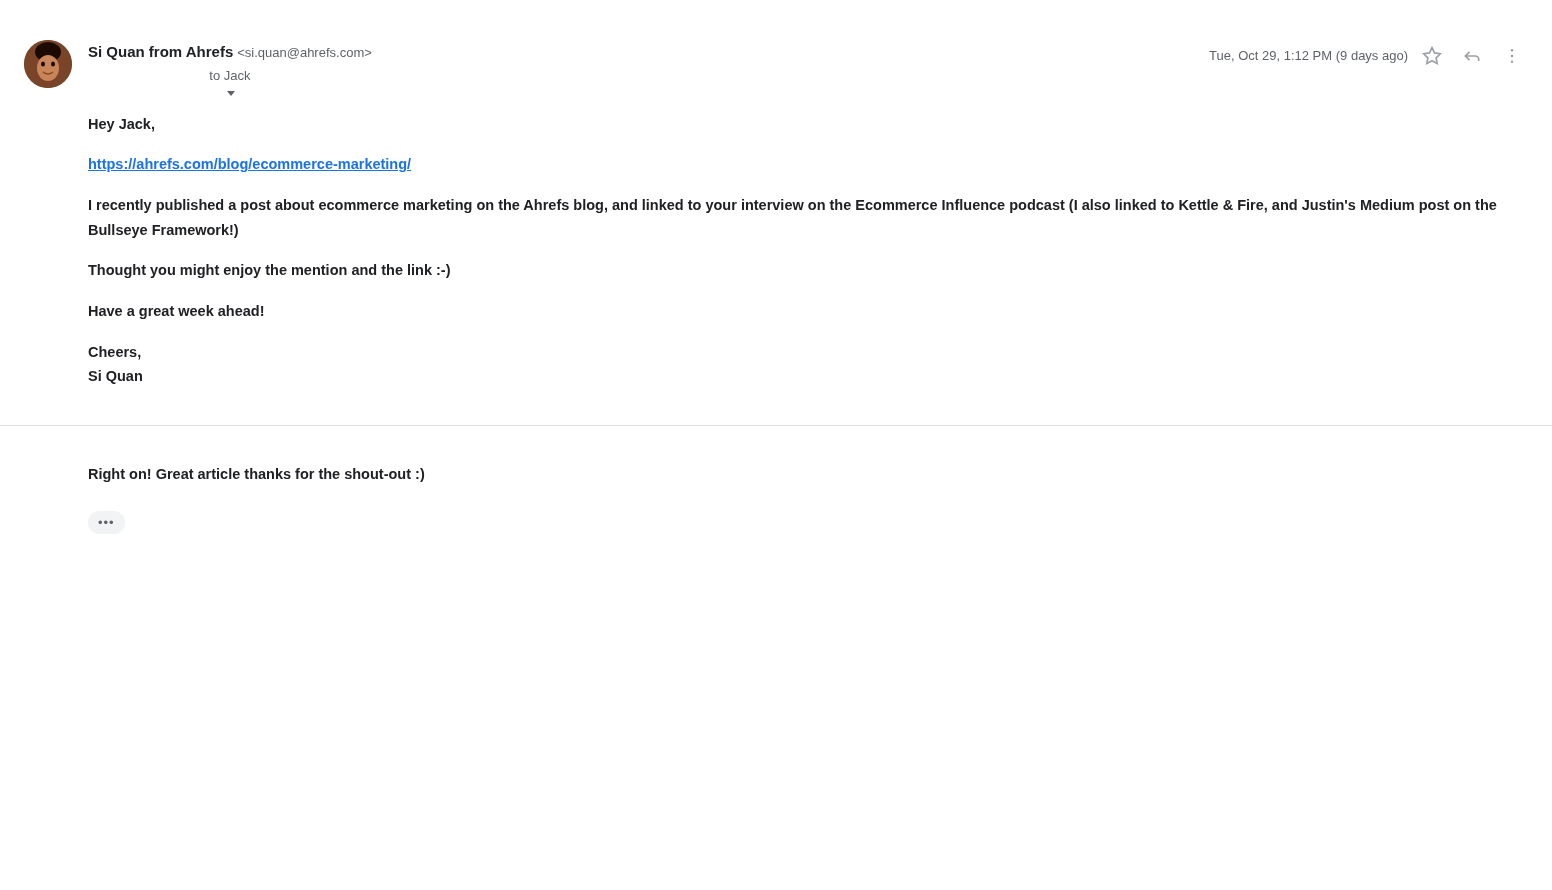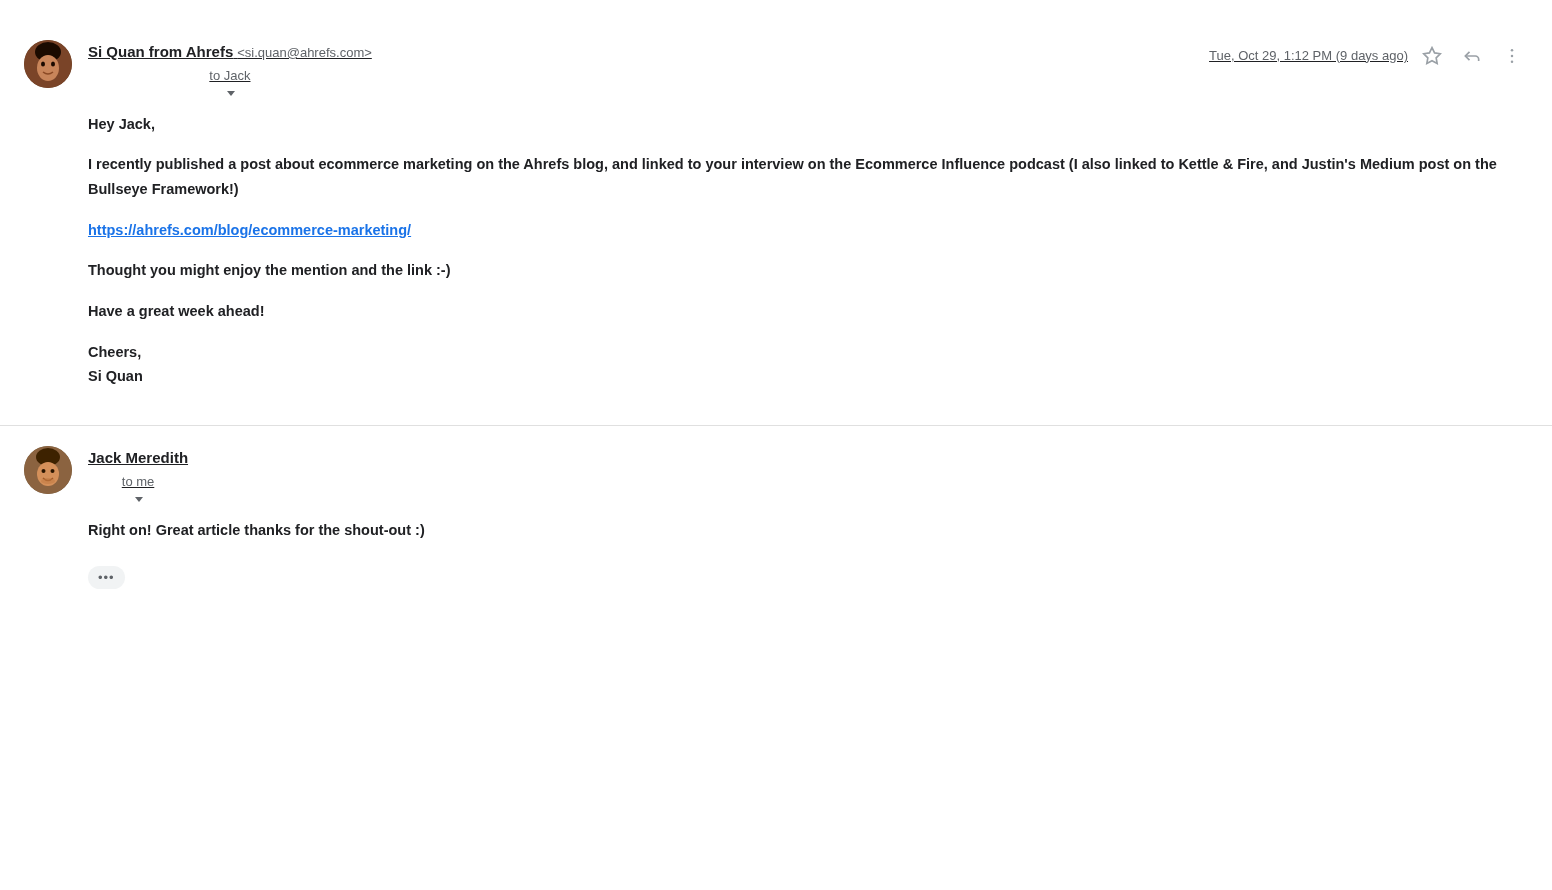--- a/index.html
+++ b/index.html
@@ -28,21 +28,20 @@
 
     .email-message + .email-message {
       border-top: 1px solid #e0e0e0;
     }
 
     .message-header {
       display: flex;
       align-items: flex-start;
       justify-content: space-between;
       margin-bottom: 16px;
-      text-decoration: underline;
     }
 
     .sender-info {
       display: flex;
       align-items: flex-start;
       gap: 16px;
     }
 
     .avatar {
       width: 48px;
@@ -251,63 +250,35 @@
             <circle cx="12" cy="5" r="1.5"></circle>
             <circle cx="12" cy="12" r="1.5"></circle>
             <circle cx="12" cy="19" r="1.5"></circle>
           </svg>
         </div>
       </div>
     </div>
 
     <div class="message-body">
       <p>Hey Jack,</p>
-      <p>I recently published a post about ecommerce marketing on the Ahrefs blog, and linked to your interview on the Ecommerce Influence podcast (I also linked to Kettle &amp; Fire, and Justin's Medium post on the Bullseye Framework!)</p>
       <p>
         <a href="#">https://ahrefs.com/blog/ecommerce-marketing/</a>
       </p>
+      <p>I recently published a post about ecommerce marketing on the Ahrefs blog, and linked to your interview on the Ecommerce Influence podcast (I also linked to Kettle &amp; Fire, and Justin's Medium post on the Bullseye Framework!)</p>
       <p>Thought you might enjoy the mention and the link :-)</p>
       <p>Have a great week ahead!</p>
       <p>
         <span>Cheers,</span><br>
         <span>Si Quan</span>
       </p>
     </div>
   </div>
 
   <div class="email-message">
     <div class="message-header">
-      <div class="sender-info">
-
-        <div class="avatar face-jack">
-          <svg viewBox="0 0 48 48" xmlns="http://www.w3.org/2000/svg">
-
-            <circle cx="24" cy="24" r="24" fill="#8b6340"></circle>
-
-            <ellipse cx="24" cy="11" rx="12" ry="9" fill="#3d2200"></ellipse>
-
-            <ellipse cx="24" cy="28" rx="11" ry="12" fill="#d4905a"></ellipse>
-
-            <ellipse cx="19.5" cy="25" rx="2" ry="2" fill="#2a1500"></ellipse>
-            <ellipse cx="28.5" cy="25" rx="2" ry="2" fill="#2a1500"></ellipse>
-
-            <path d="M19 32 Q24 37 29 32" stroke="#a05a28" stroke-width="1.5" fill="none"></path>
-
-            <ellipse cx="24" cy="35" rx="7" ry="3" fill="#c07840" opacity="0.5"></ellipse>
-          </svg>
-        </div>
-
-        <div class="sender-details">
-          <div class="sender-name">Jack Meredith</div>
-          <div class="to-line">
-            <span>to me</span>
-            <span class="dropdown-arrow"></span>
-          </div>
-        </div>
-      </div>
 
     </div>
 
     <div class="message-body">
       <p>Right on! Great article thanks for the shout-out :)</p>
       <button class="expand-btn">•••</button>
     </div>
   </div>
 
 </div>

